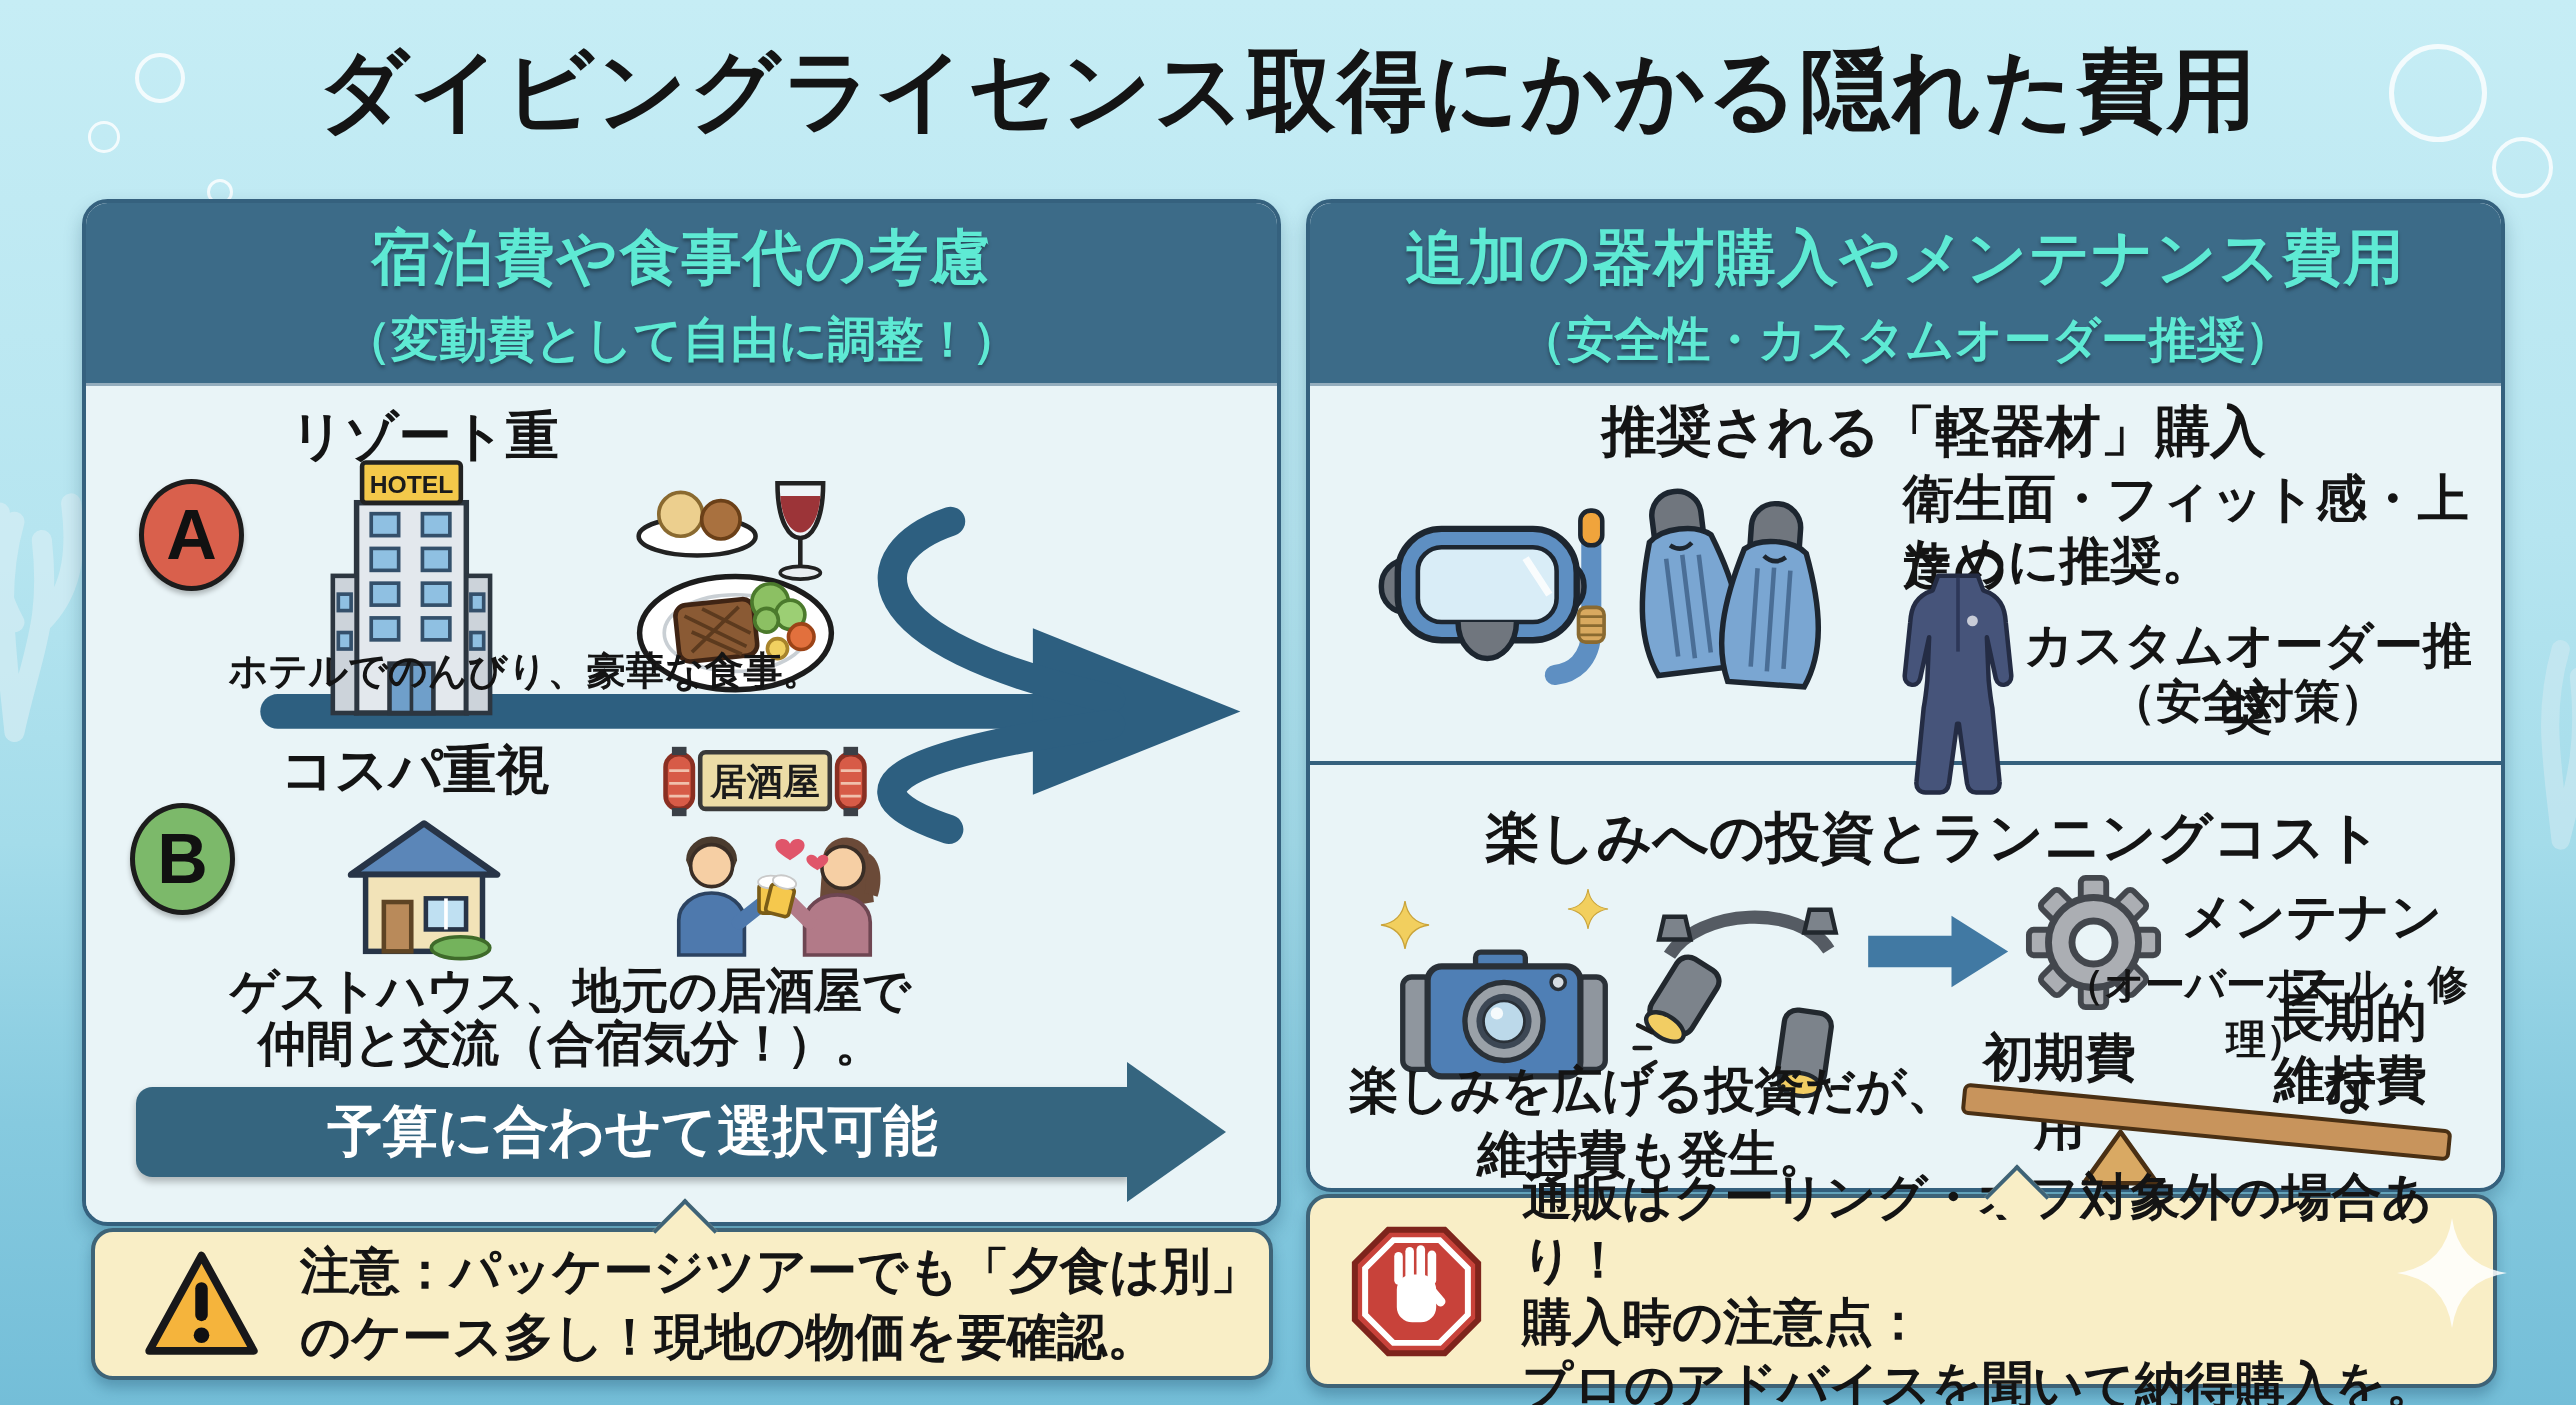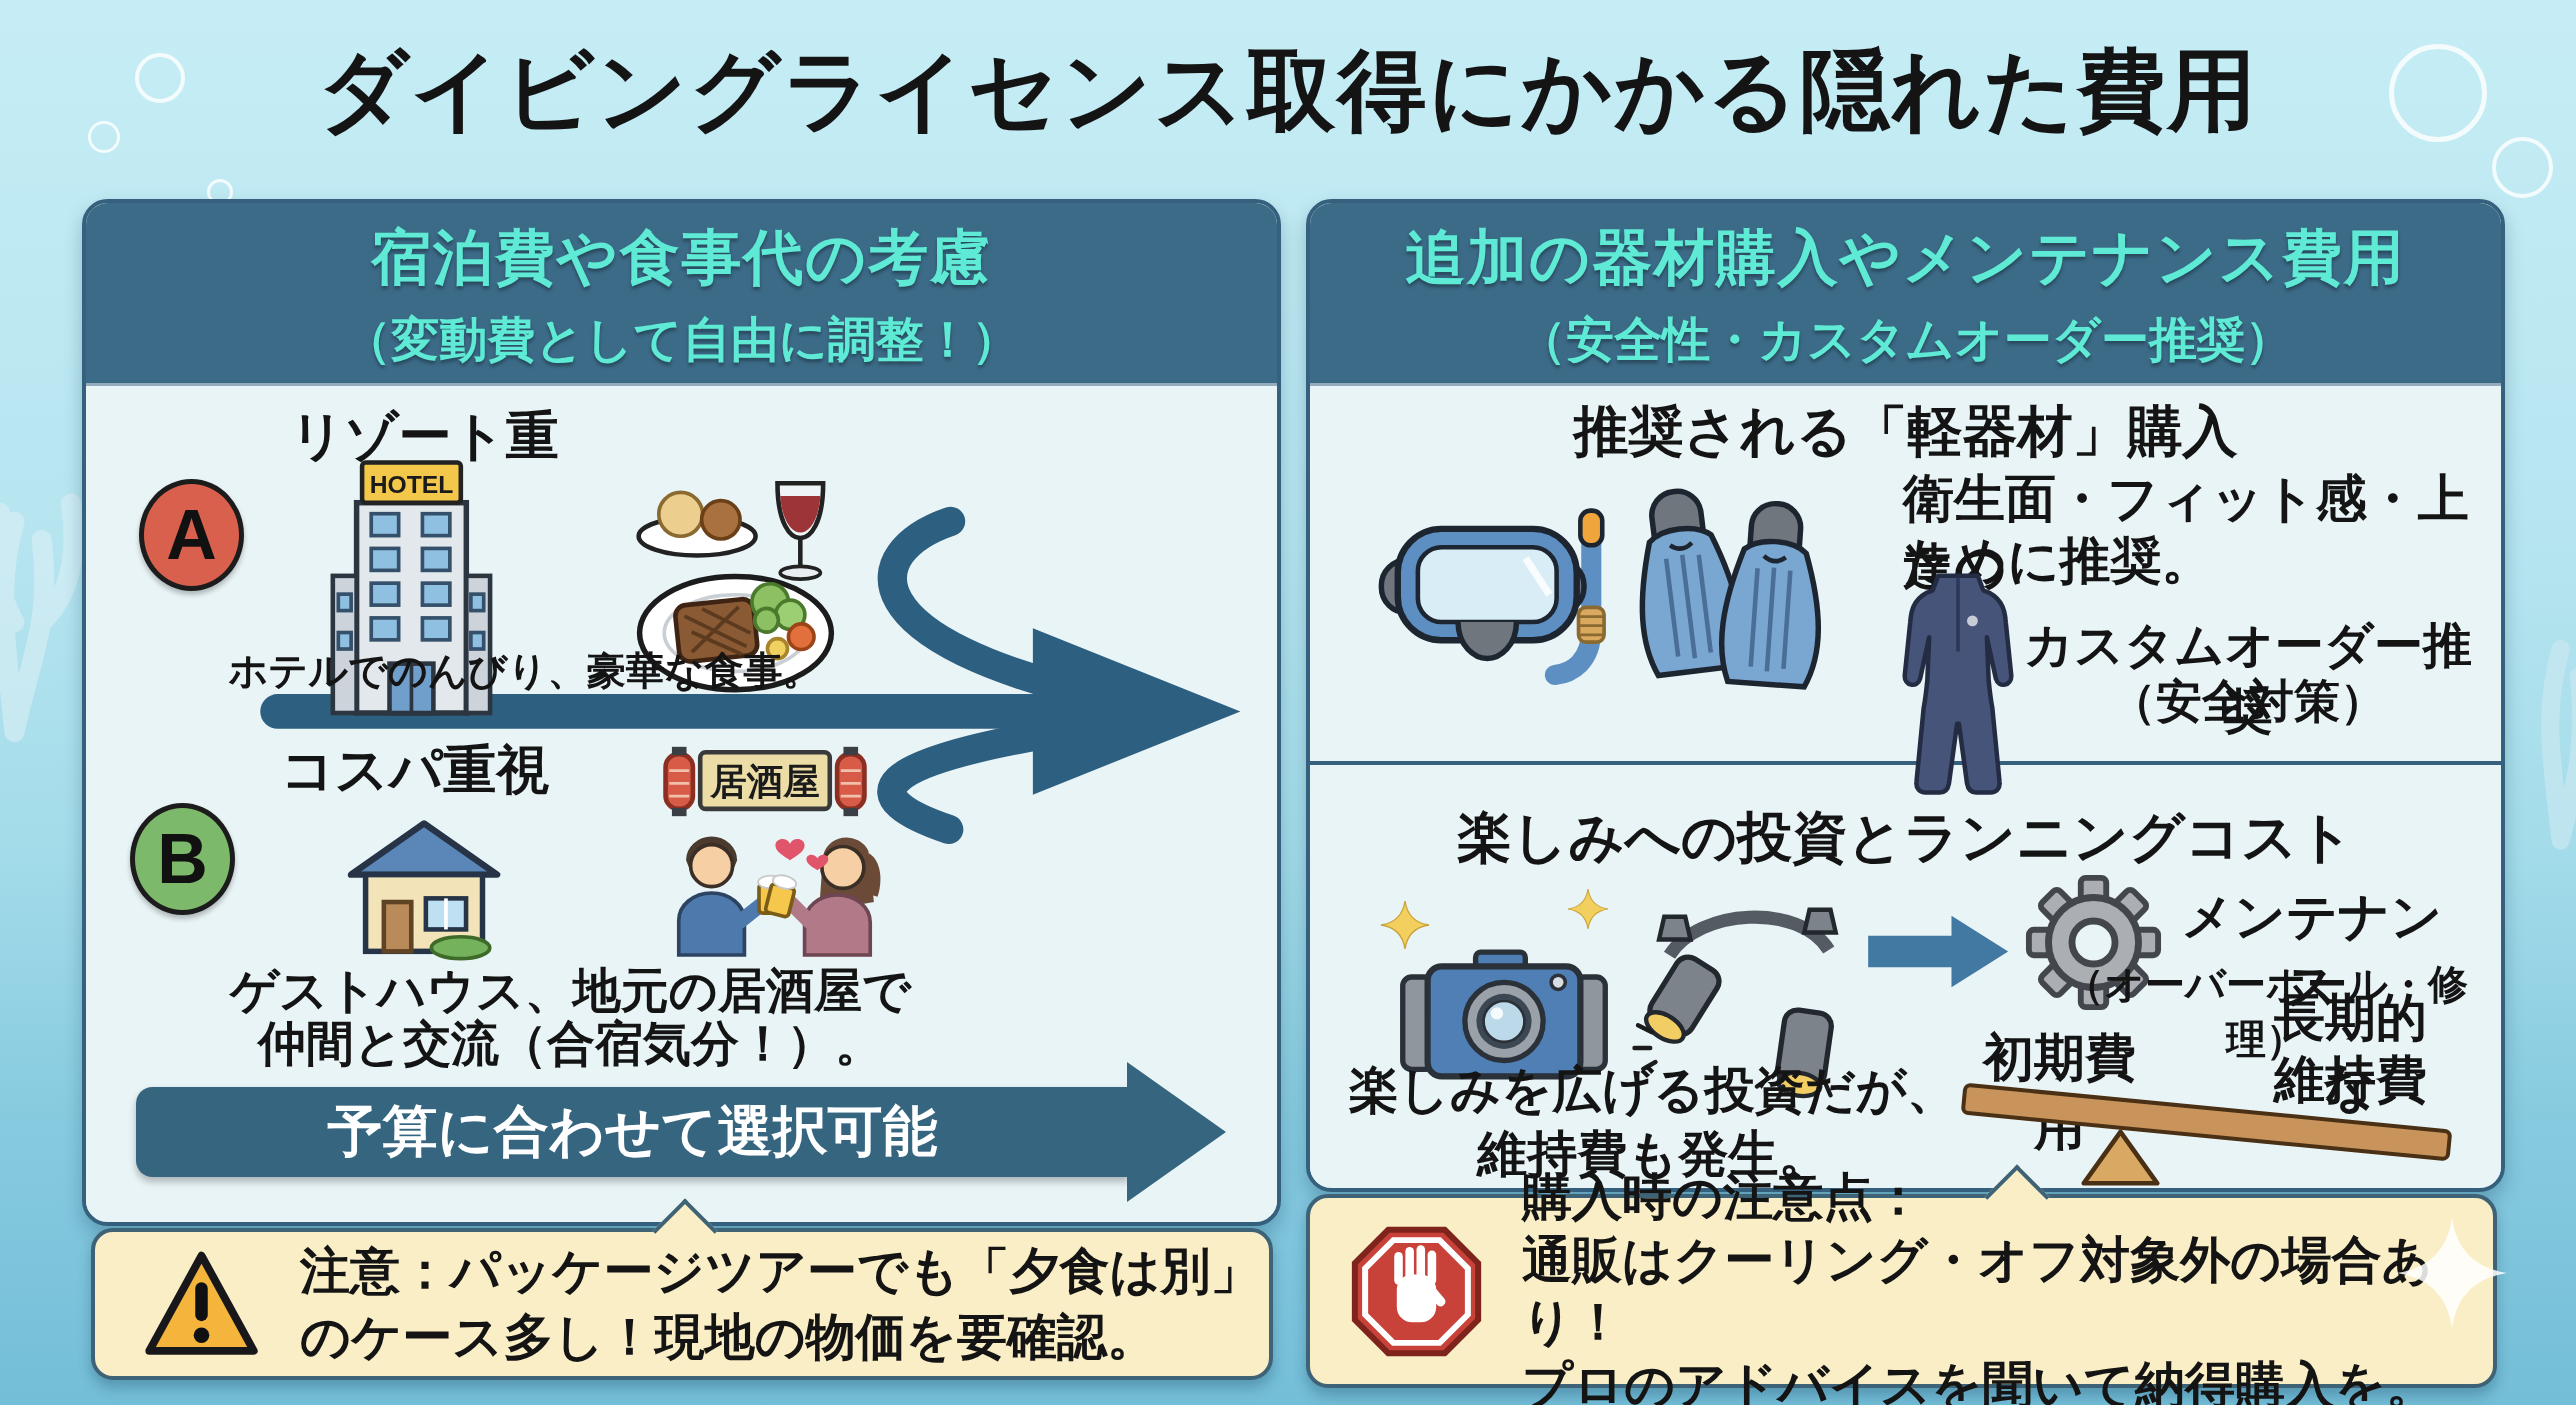--- a/index.html
+++ b/index.html
@@ -27,21 +27,21 @@
   .banner:after{content:'';position:absolute;right:-97px;top:50%;transform:translateY(-50%);
     border-left:99px solid #35657f;border-top:70px solid transparent;border-bottom:70px solid transparent;}
   .note{position:absolute;background:#f9eec6;border:4.6px solid #3e6377;border-radius:22px;
     box-shadow:0 7.3px 12.8px rgba(15,60,90,.3);display:flex;align-items:center;box-sizing:border-box;}
   .tail{position:absolute;top:-24px;width:42px;height:42px;background:#f9eec6;
     border-left:4.6px solid #3e6377;border-top:4.6px solid #3e6377;transform:rotate(45deg);}
   .note-text{font-size:50px;font-weight:bold;color:#141414;line-height:1.32;}
   .bubble{position:absolute;border:5.5px solid rgba(255,255,255,.8);border-radius:50%;}
   .title{position:absolute;width:100%;text-align:center;font-size:89px;font-weight:900;
     color:#141414;letter-spacing:1.8px;}
-  .sec-title{position:absolute;width:100%;text-align:center;font-size:55px;font-weight:bold;color:#141414;}
+  .sec-title{position:absolute;width:100%;text-align:center;font-size:55px;font-weight:bold;color:#141414;margin-left:28px;}
   .cap{font-weight:bold;color:#141414;}
   svg{display:block;overflow:visible;}
 </style>
 </head>
 <body>
 
 <div class="stage">
 
   <div class="bubble" style="left:2389px;top:44px;width:88px;height:88px;"></div>
   <div class="bubble" style="left:2492px;top:137px;width:53px;height:53px;border-width:4.6px;"></div>
@@ -320,22 +320,22 @@
       <polygon points="47,8 113,8 152,47 152,113 113,152 47,152 8,113 8,47" fill="#c8423a" stroke="#7e241c" stroke-width="7"></polygon>
       <polygon points="53,20 107,20 140,53 140,107 107,140 53,140 20,107 20,53" fill="none" stroke="#ffffff" stroke-width="7"></polygon>
       <rect x="54" y="34" width="10" height="38" rx="5" fill="#ffffff"></rect>
       <rect x="67" y="28" width="10" height="44" rx="5" fill="#ffffff"></rect>
       <rect x="80" y="26" width="10" height="46" rx="5" fill="#ffffff"></rect>
       <rect x="93" y="32" width="10" height="40" rx="5" fill="#ffffff"></rect>
       <rect x="57" y="60" width="46" height="56" rx="18" fill="#ffffff"></rect>
       <rect x="96" y="68" width="11" height="32" rx="5" fill="#ffffff" transform="rotate(-40 101 84)"></rect>
     </svg>
     <div class="note-text" style="margin-left:37px;line-height:1.25;">
+      <div>通販はクーリング・オフ対象外の場合あり！</div>
       <div>購入時の注意点：</div>
-      <div>通販はクーリング・オフ対象外の場合あり！</div>
       <div>プロのアドバイスを聞いて納得購入を。</div>
     </div>
   </div>
 
   <svg class="abs" style="left:2397px;top:1218px;" width="110" height="110" viewBox="0 0 110 110">
     <path d="M55,0 Q62,48 110,55 Q62,62 55,110 Q48,62 0,55 Q48,48 55,0" fill="#ffffff" opacity="0.85"></path>
   </svg>
 
 </div>
 

